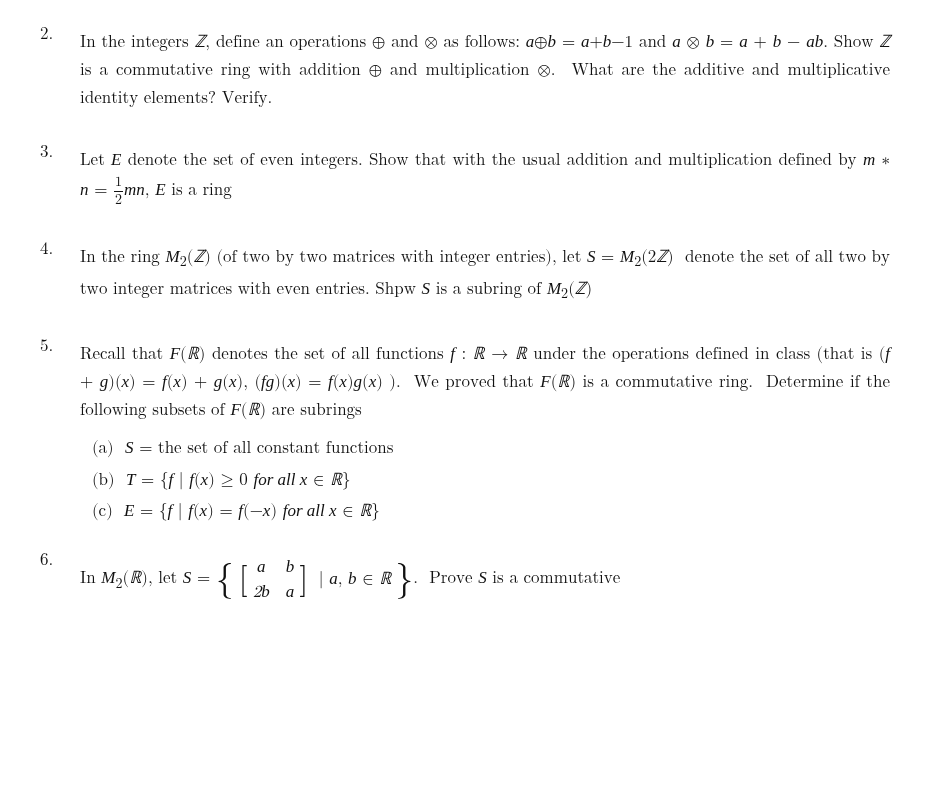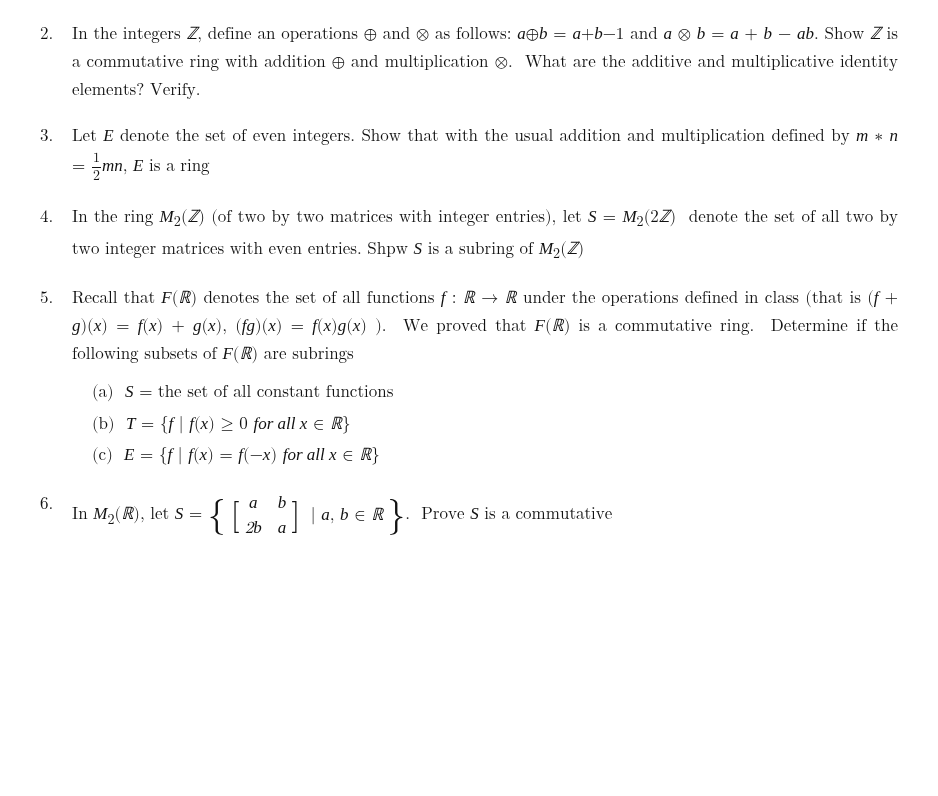--- a/index.html
+++ b/index.html
@@ -38,21 +38,21 @@
     }
 
     .problem-content {
       flex: 1;
       font-size: 17px;
       line-height: 1.65;
       text-align: justify;
     }
 
     .problem-content p {
-      margin: 0;
+      margin: 8px;
     }
 
     .subparts {
       margin-top: 10px;
       padding-left: 20px;
     }
 
     .subpart {
       margin-bottom: 3px;
       line-height: 1.65;

